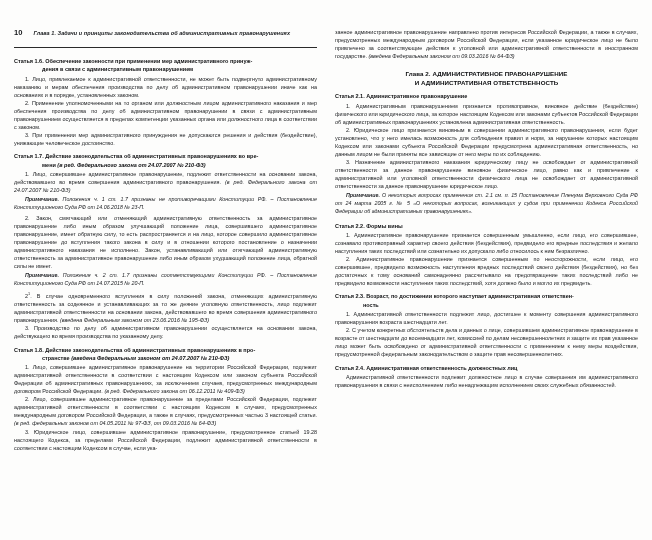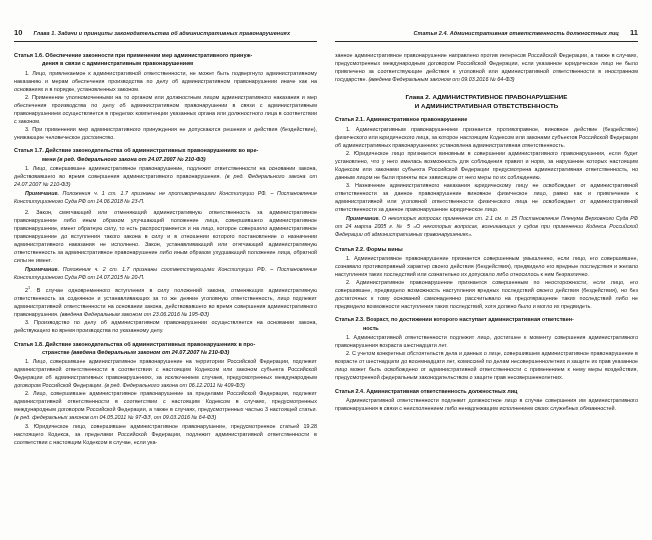--- a/index.html
+++ b/index.html
@@ -27,21 +27,21 @@
   .column {
     width: 307px;
     position: relative;
   }
   .running-head {
     display: flex;
     align-items: baseline;
     font-size: 5.4px;
     height: 10px;
     border-bottom: 0.7px solid #2a2a2a;
-    padding-bottom: 3px;
+    padding-bottom: 9px;
     margin-bottom: 9px;
     white-space: nowrap;
     overflow: hidden;
   }
   .running-head.left { justify-content: flex-start; }
   .running-head.right { justify-content: flex-end; }
   .folio {
     font-size: 7.6px;
     font-weight: bold;
     color: #17191c;
@@ -151,24 +151,20 @@
         <p class="para">2<span class="sup">1</span>. В случае одновременного вступления в силу положений закона, отменяющих административную ответственность за содеянное и устанавливающих за то же деяние уголовную ответственность, лицо подлежит административной ответственности на основании закона, действовавшего во время совершения административного правонарушения.<span class="ital"> (введена Федеральным законом от 23.06.2016 № 195-ФЗ)</span></p>
         <p class="para">3. Производство по делу об административном правонарушении осуществляется на основании закона, действующего во время производства по указанному делу.</p>
         <p class="art-head">Статья 1.8. Действие законодательства об административных правонарушениях в про-<span class="hang">странстве<span class="ital"> (введена Федеральным законом от 24.07.2007 № 210-ФЗ)</span></span></p>
         <p class="para">1. Лицо, совершившее административное правонарушение на территории Российской Федерации, подлежит административной ответственности в соответствии с настоящим Кодексом или законом субъекта Российской Федерации об административных правонарушениях, за исключением случаев, предусмотренных международным договором Российской Федерации.<span class="ital"> (в ред. Федерального закона от 06.12.2011 № 409-ФЗ)</span></p>
         <p class="para">2. Лицо, совершившее административное правонарушение за пределами Российской Федерации, подлежит административной ответственности в соответствии с настоящим Кодексом в случаях, предусмотренных международным договором Российской Федерации, а также в случаях, предусмотренных частью 3 настоящей статьи.<span class="ital"> (в ред. федеральных законов от 04.05.2011 № 97-ФЗ, от 09.03.2016 № 64-ФЗ)</span></p>
         <p class="para">3. Юридическое лицо, совершившее административное правонарушение, предусмотренное статьей 19.28 настоящего Кодекса, за пределами Российской Федерации, подлежит административной ответственности в соответствии с настоящим Кодексом в случае, если ука-</p>
       </div>
   </div>
 
   <div class="column">
-    <div class="running-head right">
-      <span class="rh-title">Статья 2.4. Административная ответственность должностных лиц</span>
-      <span class="folio">11</span>
-    </div>
     <div class="body-col" id="right-body">
         <p class="para" style="text-indent: 0px;">занное административное правонарушение направлено против интересов Российской Федерации, а также в случаях, предусмотренных международным договором Российской Федерации, если указанное юридическое лицо не было привлечено за соответствующие действия к уголовной или административной ответственности в иностранном государстве.<span class="ital"> (введена Федеральным законом от 09.03.2016 № 64-ФЗ)</span></p>
         <p class="chapter-head">Глава 2. АДМИНИСТРАТИВНОЕ ПРАВОНАРУШЕНИЕ<span class="line2">И АДМИНИСТРАТИВНАЯ ОТВЕТСТВЕННОСТЬ</span></p>
         <p class="art-head-simple">Статья 2.1. Административное правонарушение</p>
         <p class="para">1. Административным правонарушением признается противоправное, виновное действие (бездействие) физического или юридического лица, за которое настоящим Кодексом или законами субъектов Российской Федерации об административных правонарушениях установлена административная ответственность.</p>
         <p class="para">2. Юридическое лицо признается виновным в совершении административного правонарушения, если будет установлено, что у него имелась возможность для соблюдения правил и норм, за нарушение которых настоящим Кодексом или законами субъекта Российской Федерации предусмотрена административная ответственность, но данным лицом не были приняты все зависящие от него меры по их соблюдению.</p>
         <p class="para">3. Назначение административного наказания юридическому лицу не освобождает от административной ответственности за данное правонарушение виновное физическое лицо, равно как и привлечение к административной или уголовной ответственности физического лица не освобождает от административной ответственности за данное правонарушение юридическое лицо.</p>
         <p class="note"><b>Примечание.</b> О некоторых вопросах применения ст. 2.1 см. п. 15 Постановление Пленума Верховного Суда РФ от 24 марта 2005 г. № 5 «О некоторых вопросах, возникающих у судов при применении Кодекса Российской Федерации об административных правонарушениях».</p>
         <p class="art-head-simple">Статья 2.2. Формы вины</p>
         <p class="para">1. Административное правонарушение признается совершенным умышленно, если лицо, его совершившее, сознавало противоправный характер своего действия (бездействия), предвидело его вредные последствия и желало наступления таких последствий или сознательно их допускало либо относилось к ним безразлично.</p>

